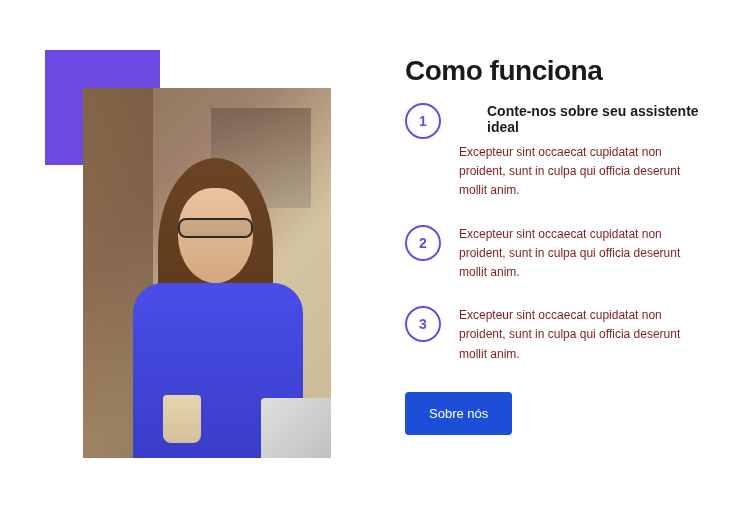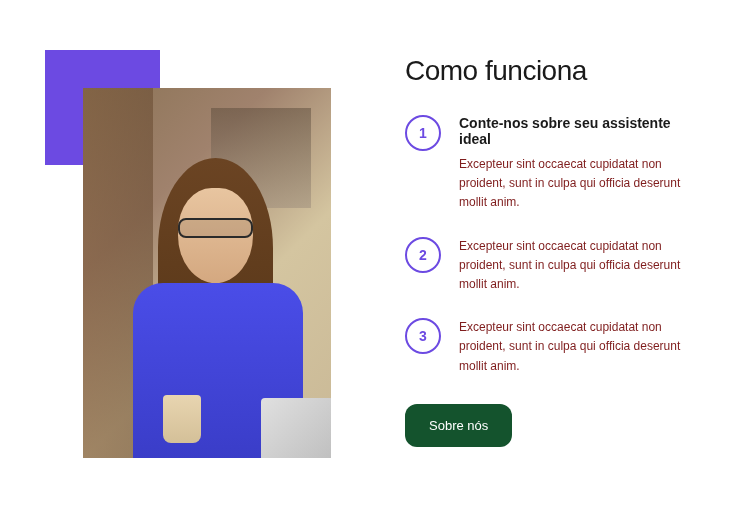--- a/index.html
+++ b/index.html
@@ -124,23 +124,23 @@
     }
     
     .right-section {
       flex: 1;
       padding-left: 75px;
       padding-top: 5px;
     }
     
     .heading {
       font-size: 28px;
-      font-weight: 400;
+      font-weight: 700;
       color: #1a1a1a;
-      margin-bottom: 28px;
+      margin-bottom: 16px;
       letter-spacing: -0.5px;
     }
     
     .steps-list {
       margin-bottom: 28px;
     }
     
     .step-item {
       display: flex;
       margin-bottom: 24px;
@@ -163,36 +163,37 @@
     
     .step-content {
       flex: 1;
     }
     
     .step-title {
       font-size: 14px;
       font-weight: 700;
       color: #1a1a1a;
       margin-bottom: 8px;
+      margin-left: 28px;
     }
     
     .step-description {
       font-size: 12px;
       color: #7f1d1d;
       line-height: 1.6;
     }
     
     .cta-button {
       display: inline-block;
       padding: 14px 24px;
-      background: #14532d;
+      background: #1d4ed8;
       color: #fff;
       font-size: 13px;
       border: none;
-      border-radius: 12px;
+      border-radius: 4px;
       cursor: pointer;
       font-family: inherit;
     }
   </style>
 </head>
 <body>
 
 <div class="left-section">
   <div class="purple-square"></div>
   <div class="photo-container">

